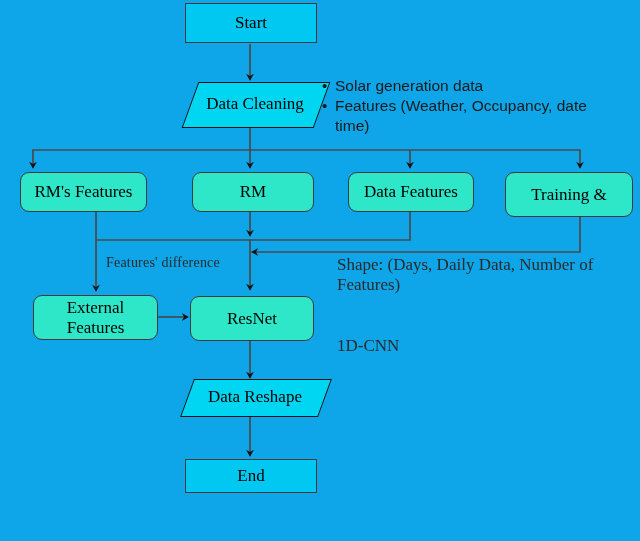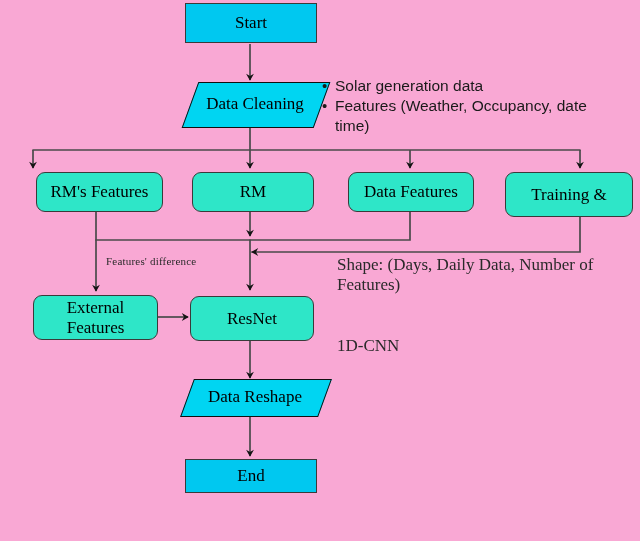--- a/index.html
+++ b/index.html
@@ -4,21 +4,21 @@
 <style>
   html, body {
     margin: 0;
     padding: 0;
     background: #ffffff;
   }
   #canvas {
     position: relative;
     width: 640px;
     height: 541px;
-    background: #f9a8d4;
+    background: #0ea5e9;
     overflow: hidden;
     font-family: "Liberation Serif", serif;
   }
   #edges {
     position: absolute;
     left: 0;
     top: 0;
     width: 640px;
     height: 541px;
   }
@@ -73,21 +73,21 @@
   }
   .annot-shape {
     font-size: 17px;
     line-height: 1.18;
     width: 300px;
   }
   .annot-cnn {
     font-size: 17px;
   }
   .annot-small {
-    font-size: 11px;
+    font-size: 14px;
     letter-spacing: 0.2px;
   }
   .bullets {
     position: absolute;
     z-index: 3;
     font-family: "Liberation Sans", sans-serif;
     font-size: 15.5px;
     line-height: 1.28;
     color: #1a1a1a;
     width: 280px;
@@ -156,21 +156,21 @@
     <div class="bullet-row">
       <span class="bullet-dot">•</span>
       <span class="bullet-text">Solar generation data</span>
     </div>
     <div class="bullet-row">
       <span class="bullet-dot">•</span>
       <span class="bullet-text">Features (Weather, Occupancy, date time)</span>
     </div>
   </div>
 
-  <div class="node node-rounded" style="left:36px; top:172px; width:127px; height:40px;">
+  <div class="node node-rounded" style="left:20px; top:172px; width:127px; height:40px;">
     <span>RM's Features</span>
   </div>
 
   <div class="node node-rounded" style="left:192px; top:172px; width:122px; height:40px;">
     <span>RM</span>
   </div>
 
   <div class="node node-rounded" style="left:348px; top:172px; width:126px; height:40px;">
     <span>Data Features</span>
   </div>

